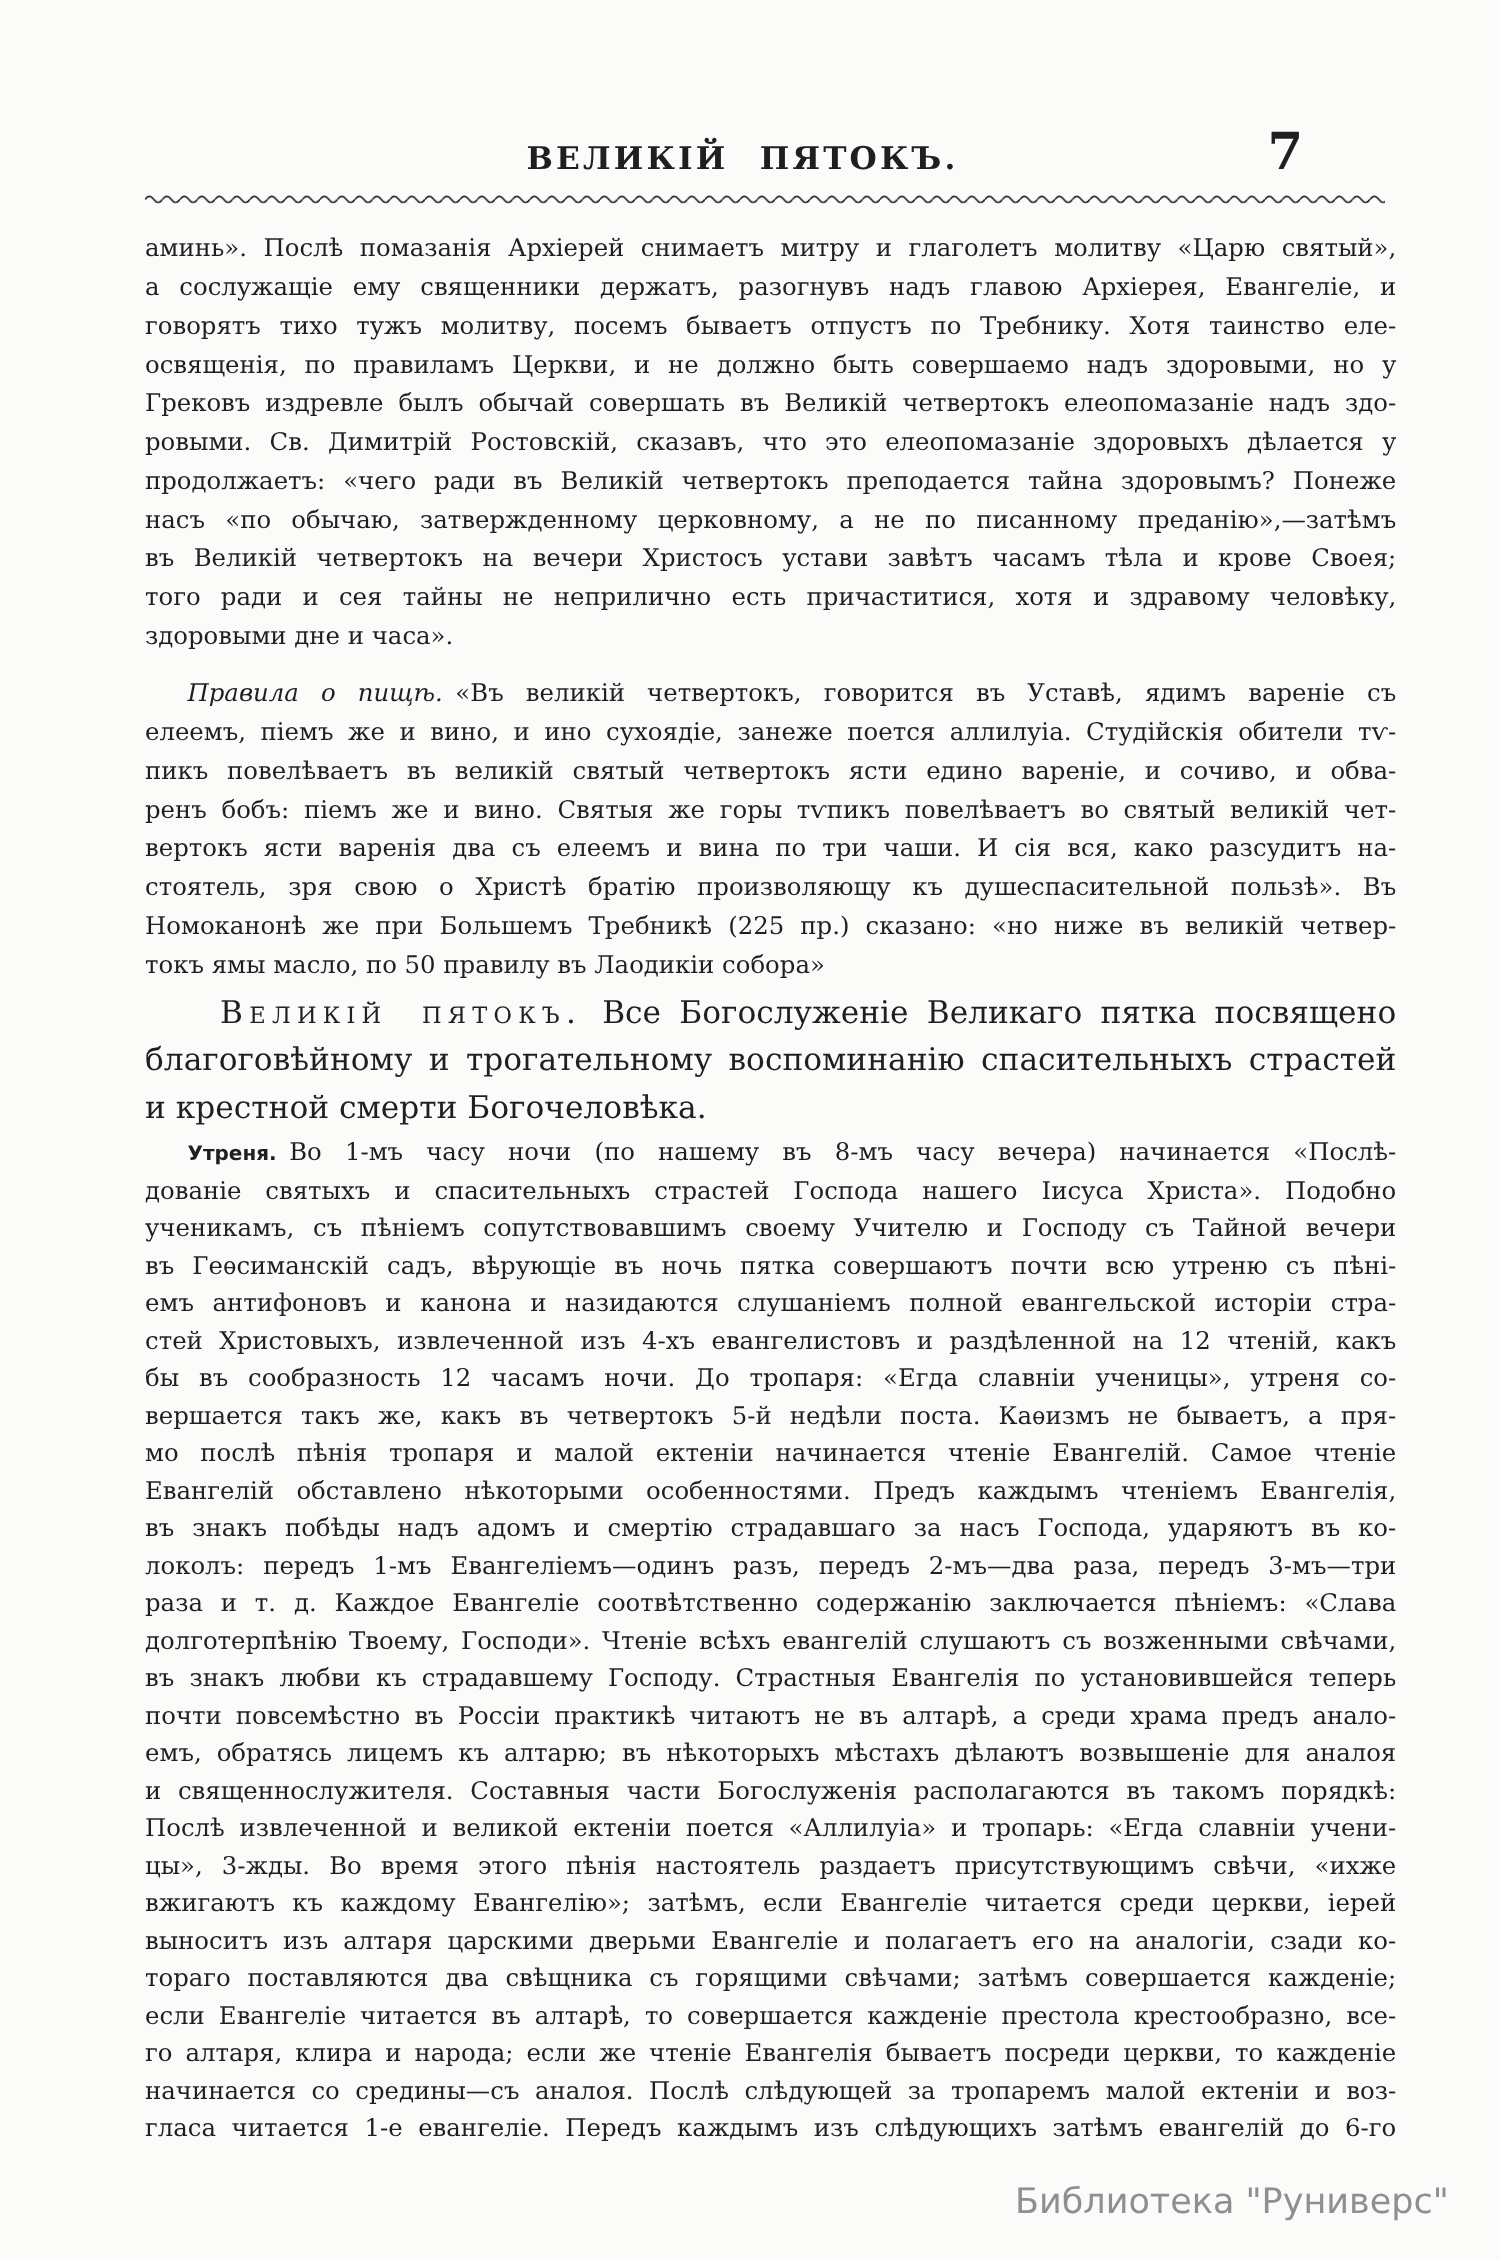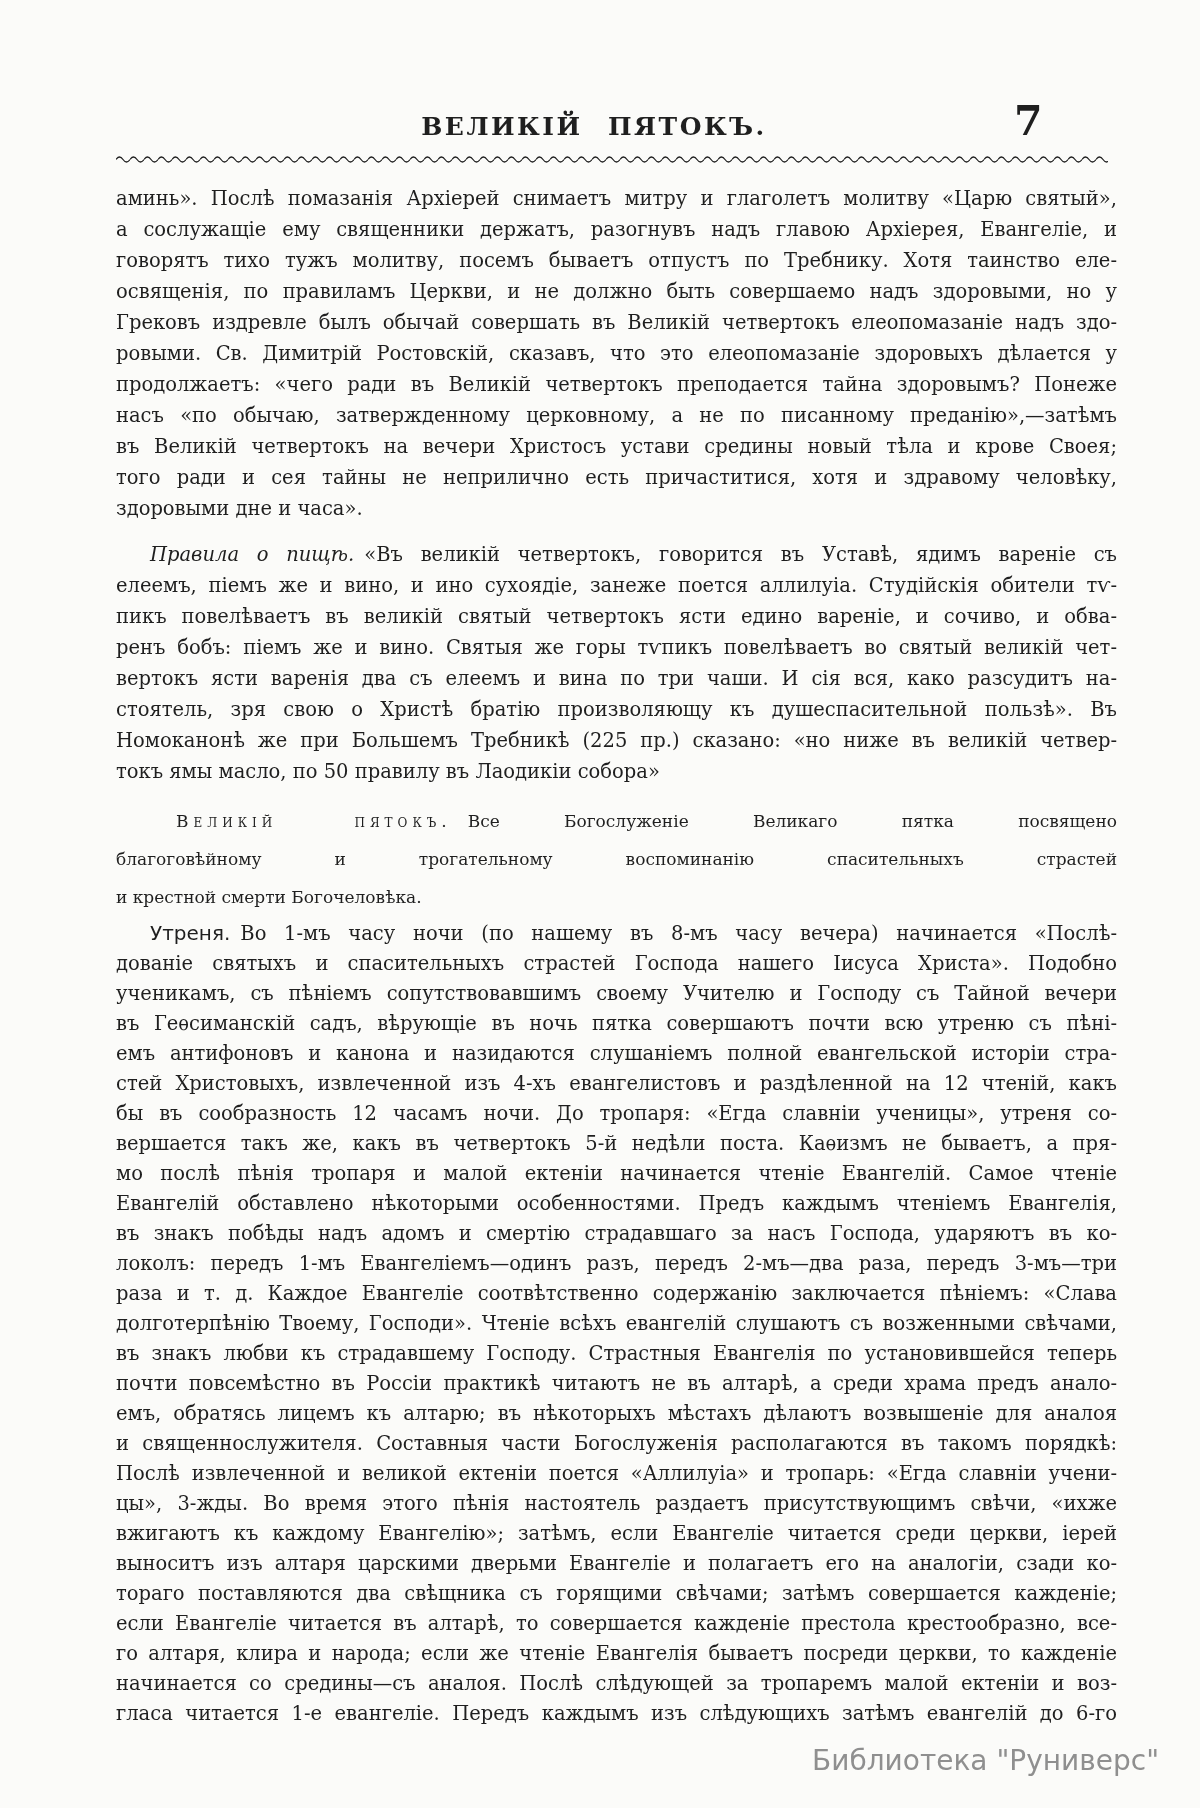--- a/index.html
+++ b/index.html
@@ -31,35 +31,35 @@
     font-size: 19.5px;
   }
   .line {
     line-height: 31px;
     text-align: justify;
     text-align-last: justify;
     white-space: normal;
   }
   .line.last { text-align-last: left; }
   .para-food   { margin-top: 15px; }
-  .para-section { margin-top: 15px; font-size: 17px; }
+  .para-section { margin-top: 4px; font-size: 25px; }
   .para-section .line { line-height: 38px; }
   .para-matins { margin-top: 2px; }
   .para-matins .line { line-height: 30px; }
   .indent { display: inline-block; width: 34px; }
   .indent-wide { display: inline-block; width: 60px; }
   .lead-italic { font-style: italic; margin-right: 10px; }
   .lead-spaced {
     font-variant-caps: small-caps;
     letter-spacing: 5px; word-spacing: 8px;
     margin-right: 16px;
   }
   .lead-bold {
     font-family: "DejaVu Sans", sans-serif;
-    font-weight: normal; font-size: 20px;
+    font-weight: bold; font-size: 16px;
     margin-right: 10px;
   }
   .watermark {
     position: absolute; top: 1744px; left: 812px;
     font-family: "DejaVu Sans", sans-serif;
     font-size: 28px;
     color: var(--wm, #8f8f8f);
     white-space: nowrap;
   }
 </style>
@@ -82,21 +82,21 @@
 
   <div class="para-continued">
       <div class="line">аминь». Послѣ помазанія Архіерей снимаетъ митру и глаголетъ молитву «Царю святый»,</div>
       <div class="line">а сослужащіе ему священники держатъ, разогнувъ надъ главою Архіерея, Евангеліе, и</div>
       <div class="line">говорятъ тихо тужъ молитву, посемъ бываетъ отпустъ по Требнику. Хотя таинство еле-</div>
       <div class="line">освященія, по правиламъ Церкви, и не должно быть совершаемо надъ здоровыми, но у</div>
       <div class="line">Грековъ издревле былъ обычай совершать въ Великій четвертокъ елеопомазаніе надъ здо-</div>
       <div class="line">ровыми. Св. Димитрій Ростовскій, сказавъ, что это елеопомазаніе здоровыхъ дѣлается у</div>
       <div class="line">продолжаетъ: «чего ради въ Великій четвертокъ преподается тайна здоровымъ? Понеже</div>
       <div class="line">насъ «по обычаю, затвержденному церковному, а не по писанному преданію»,—затѣмъ</div>
-      <div class="line">въ Великій четвертокъ на вечери Христосъ устави средины новый тѣла и крове Своея;</div>
+      <div class="line">въ Великій четвертокъ на вечери Христосъ устави завѣтъ часамъ тѣла и крове Своея;</div>
       <div class="line">того ради и сея тайны не неприлично есть причаститися, хотя и здравому человѣку,</div>
       <div class="line last">здоровыми дне и часа».</div>
     </div>
 
   <div class="para-food">
     <div class="line">
       <span class="indent"></span><span class="lead-italic">Правила о пищѣ.</span><span>«Въ великій четвертокъ, говорится въ Уставѣ, ядимъ вареніе съ</span>
     </div>
     <div>
         <div class="line">елеемъ, піемъ же и вино, и ино сухоядіе, занеже поется аллилуіа. Студійскія обители тѵ-</div>

